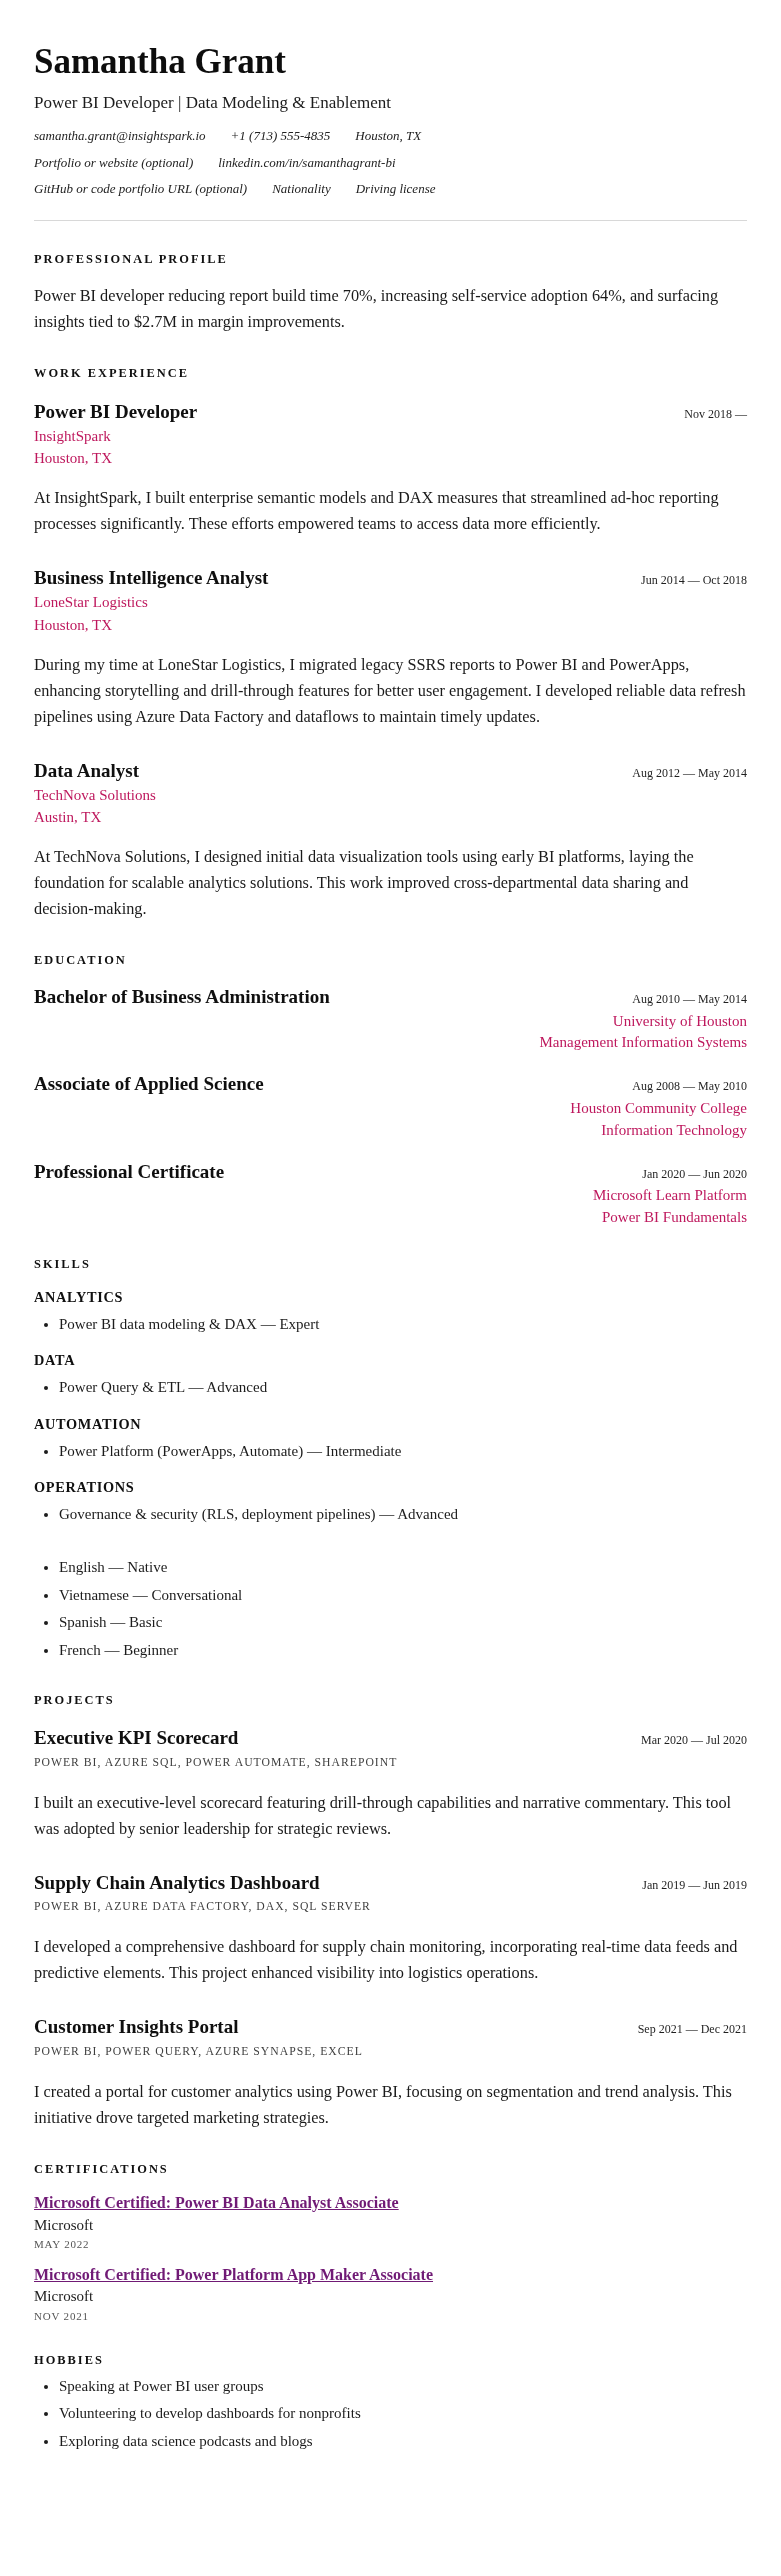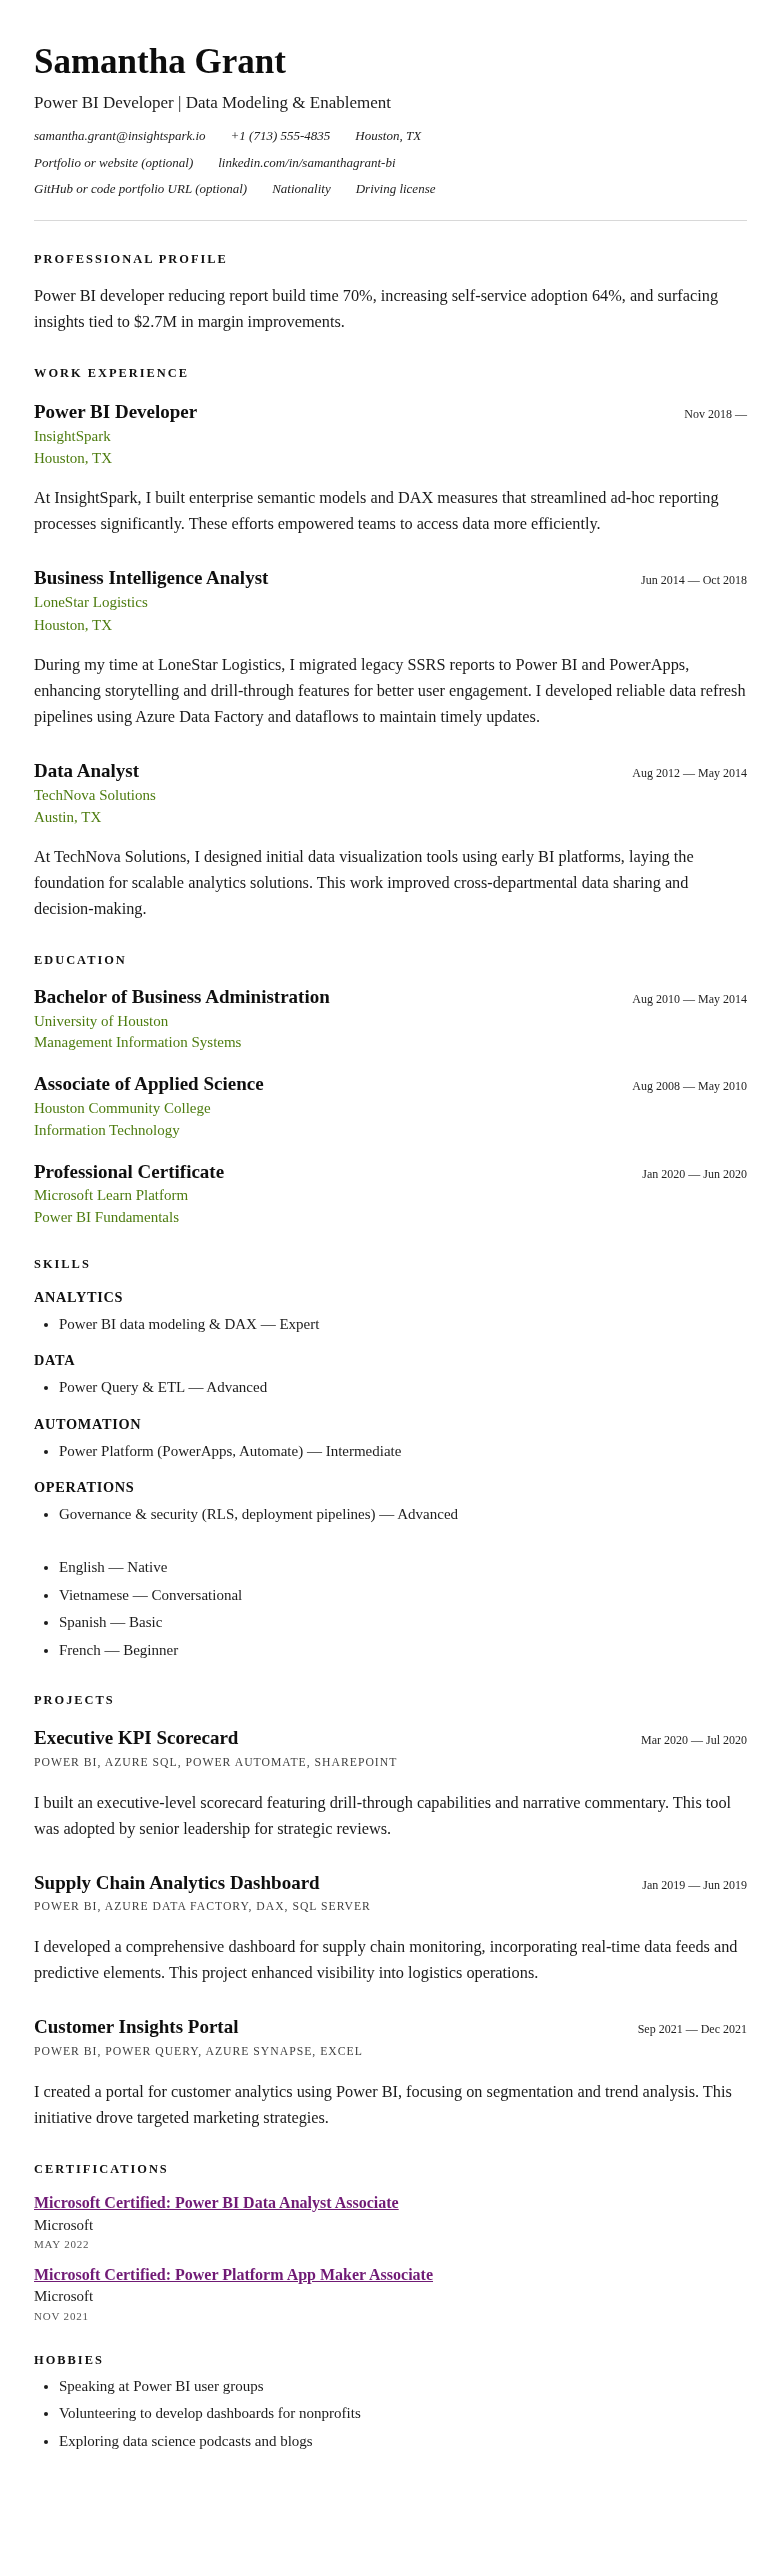--- a/index.html
+++ b/index.html
@@ -20,24 +20,24 @@
   .section { margin-top: 31px; }
   .section-title { font-size: 12.4px; font-weight: 700; letter-spacing: 2px; margin: 0; color: #111; }
 
   .para { font-size: 16.3px; line-height: 1.6; margin: 15.6px 0 0; color: #1a1a1a; }
 
   .entry { margin-top: 30px; }
   .entry.first { margin-top: 19.5px; }
   .entry-head { display: flex; justify-content: space-between; align-items: baseline; gap: 7px; }
   .entry-title { font-size: 19px; font-weight: 700; margin: 0; color: #0f0f0f; }
   .entry-date { font-size: 12px; color: #1f1f1f; white-space: nowrap; }
-  .entry-sub { font-size: 15px; margin-top: 5.2px; color: #4d7c0f; }
+  .entry-sub { font-size: 15px; margin-top: 5.2px; color: #be185d; }
   .entry-desc { margin-top: 18px; }
 
-  .edu-entry { margin-top: 22px; }
+  .edu-entry { margin-top: 22px; text-align: right; }
   .edu-entry.first { margin-top: 18px; }
   .edu-entry .entry-sub { margin-top: 4.6px; }
 
   .skill-group { margin-top: 17px; }
   .group-title { font-size: 14.3px; font-weight: 700; letter-spacing: 0.7px; margin: 0; color: #101010; }
 
   ul.bullets { margin: 7.8px 0 0; padding-left: 25px; }
   ul.bullets li { font-size: 15px; line-height: 1.45; color: #1c1c1c; }
   ul.bullets li + li { margin-top: 5.9px; }
 

